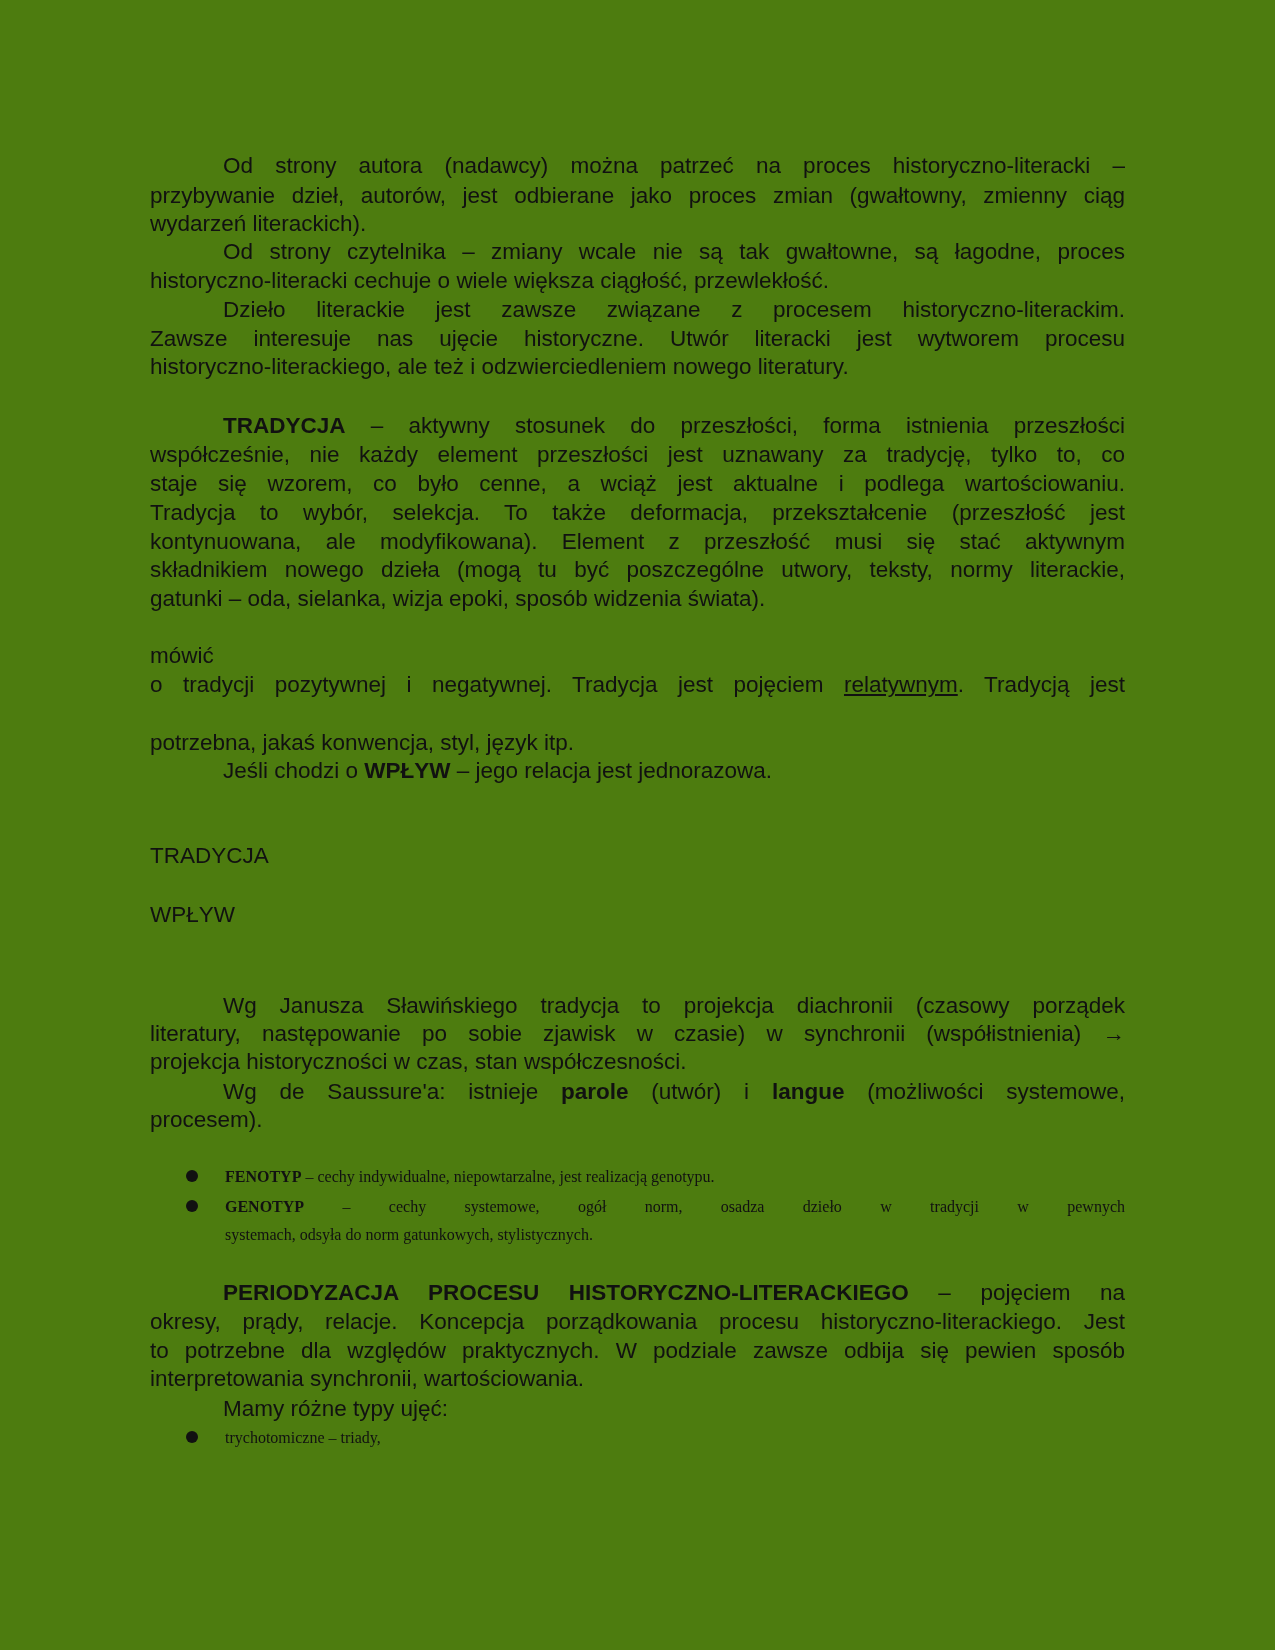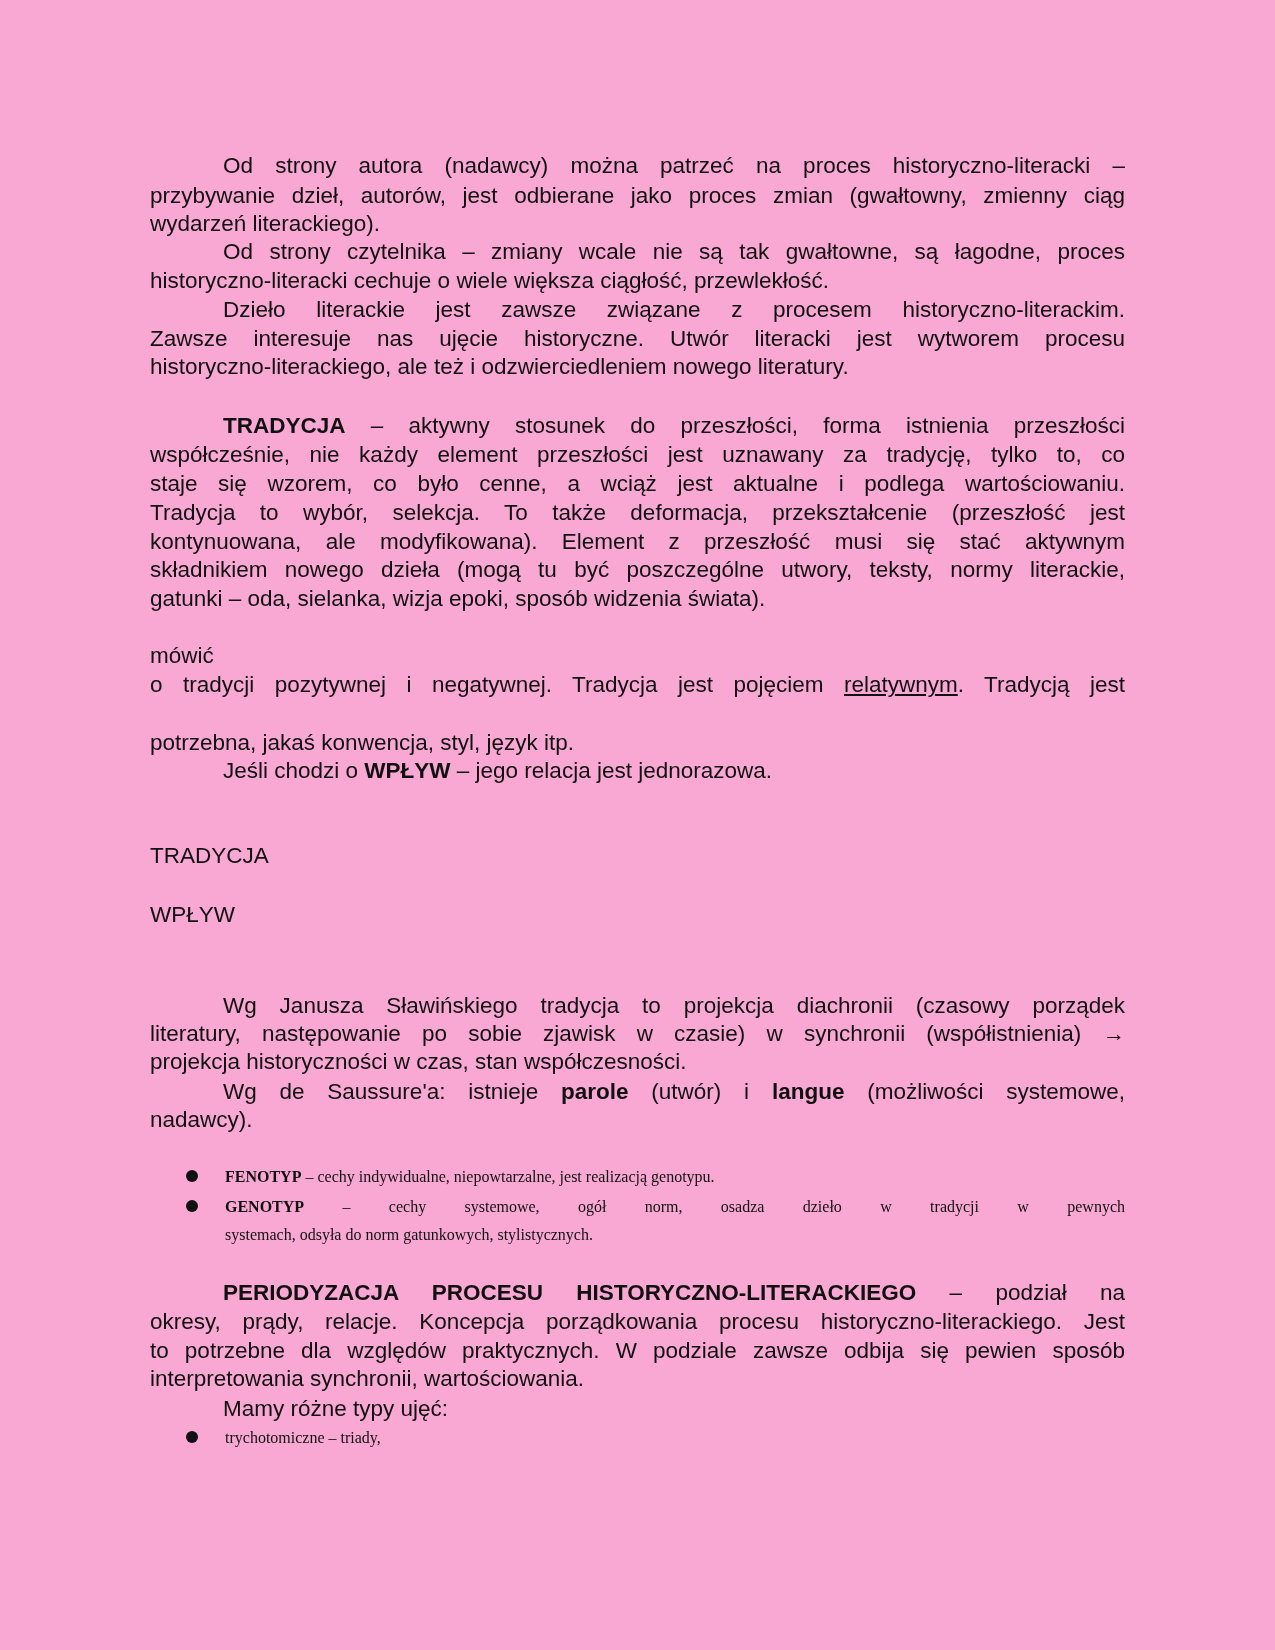--- a/index.html
+++ b/index.html
@@ -1,17 +1,17 @@
 <!DOCTYPE html>
 <html><head>
 <meta charset="utf-8">
 <style>
   html, body { margin:0; padding:0; background:#ffffff; }
   body { width:1275px; height:1650px; position:relative; overflow:hidden; }
-  .page { position:absolute; left:0; top:0; width:1275px; height:1650px; background:#f9a8d4; }
+  .page { position:absolute; left:0; top:0; width:1275px; height:1650px; background:#4d7c0f; }
   .ln {
     position:absolute; left:150px; width:975px; height:29px; line-height:29px;
     font-family:"Liberation Sans", sans-serif; font-size:22.5px; color:#111;
     white-space:nowrap; overflow:visible;
   }
   .ln.j { text-align:justify; text-align-last:justify; }
   .ln.ind { left:223px; width:902px; }
   .ln.serif { font-family:Liberation Serif, serif; font-size:16px; }
   .ln.bl { left:225px; width:900px; }
   .b { font-weight:bold; }
@@ -19,21 +19,21 @@
   .bullet { position:absolute; left:186px; width:12px; height:12px; margin-top:-6px;
     border-radius:50%; background:#111; }
 </style>
 </head>
 <body>
 
 <div class="page">
 
   <div class="ln ind j" style="top:151px">Od strony autora (nadawcy) można patrzeć na proces historyczno-literacki –</div>
   <div class="ln j" style="top:181px">przybywanie dzieł, autorów, jest odbierane jako proces zmian (gwałtowny, zmienny ciąg</div>
-  <div class="ln" style="top:209px">wydarzeń literackiego).</div>
+  <div class="ln" style="top:209px">wydarzeń literackich).</div>
 
   <div class="ln ind j" style="top:237px">Od strony czytelnika – zmiany wcale nie są tak gwałtowne, są łagodne, proces</div>
   <div class="ln" style="top:266px">historyczno-literacki  cechuje o wiele większa ciągłość, przewlekłość.</div>
 
   <div class="ln ind j" style="top:295px">Dzieło literackie jest zawsze związane z procesem historyczno-literackim.</div>
   <div class="ln j" style="top:324px">Zawsze interesuje nas ujęcie historyczne. Utwór literacki jest wytworem procesu</div>
   <div class="ln" style="top:352px">historyczno-literackiego, ale też i odzwierciedleniem nowego literatury.</div>
 
   <div class="ln ind j" style="top:411px"><span class="b">TRADYCJA</span><span> – aktywny stosunek do przeszłości, forma istnienia przeszłości</span></div>
   <div class="ln j" style="top:440px">współcześnie, nie każdy element przeszłości jest uznawany za tradycję, tylko to, co</div>
@@ -50,31 +50,31 @@
   <div class="ln ind" style="top:756px"><span>Jeśli chodzi o </span><span class="b">WPŁYW</span><span> – jego relacja jest jednorazowa.</span></div>
 
   <div class="ln" style="top:841px">TRADYCJA</div>
   <div class="ln" style="top:900px">WPŁYW</div>
 
   <div class="ln ind j" style="top:991px">Wg Janusza Sławińskiego tradycja to projekcja diachronii (czasowy porządek</div>
   <div class="ln j" style="top:1019px">literatury, następowanie po sobie zjawisk w czasie) w synchronii (współistnienia) →</div>
   <div class="ln" style="top:1047px">projekcja historyczności w czas, stan współczesności.</div>
 
   <div class="ln ind j" style="top:1077px"><span>Wg de Saussure'a: istnieje </span><span class="b">parole</span><span> (utwór) i </span><span class="b">langue</span><span> (możliwości systemowe,</span></div>
-  <div class="ln" style="top:1105px">nadawcy).</div>
+  <div class="ln" style="top:1105px">procesem).</div>
 
 
   <div class="bullet" style="top:1176px"></div>
   <div class="ln serif bl" style="top:1162px"><span class="b">FENOTYP</span><span> – cechy indywidualne, niepowtarzalne, jest realizacją genotypu.</span></div>
 
   <div class="bullet" style="top:1206px"></div>
   <div class="ln serif bl j" style="top:1192px"><span class="b">GENOTYP</span><span> – cechy systemowe, ogół norm, osadza dzieło w tradycji w pewnych</span></div>
   <div class="ln serif bl" style="top:1220px">systemach, odsyła do norm gatunkowych, stylistycznych.</div>
 
-  <div class="ln ind j" style="top:1278px"><span class="b">PERIODYZACJA PROCESU HISTORYCZNO-LITERACKIEGO</span><span> – podział na</span></div>
+  <div class="ln ind j" style="top:1278px"><span class="b">PERIODYZACJA PROCESU HISTORYCZNO-LITERACKIEGO</span><span> – pojęciem na</span></div>
   <div class="ln j" style="top:1307px">okresy, prądy, relacje. Koncepcja porządkowania procesu historyczno-literackiego. Jest</div>
   <div class="ln j" style="top:1336px">to potrzebne dla względów praktycznych. W podziale zawsze odbija się pewien sposób</div>
   <div class="ln" style="top:1364px">interpretowania synchronii, wartościowania.</div>
   <div class="ln ind" style="top:1394px">Mamy różne typy ujęć:</div>
 
   <div class="bullet" style="top:1437px"></div>
   <div class="ln serif bl" style="top:1423px">trychotomiczne – triady,</div>
 
 </div>
 

